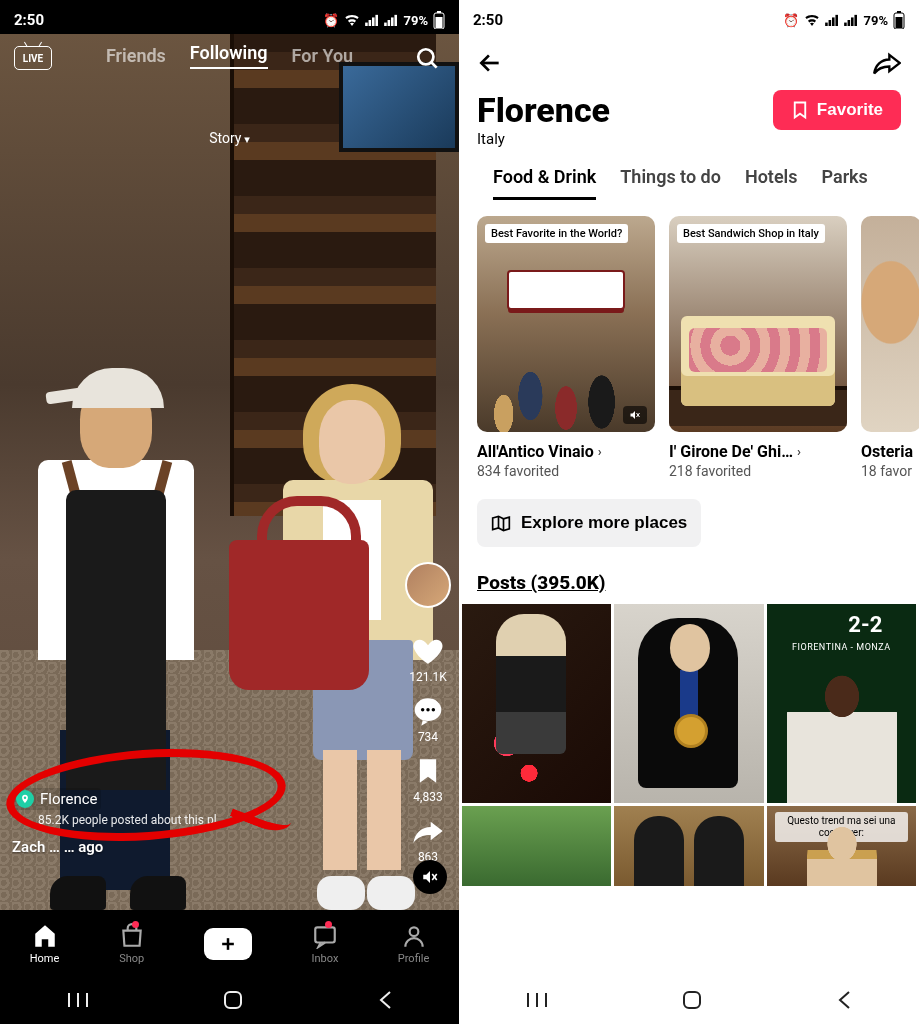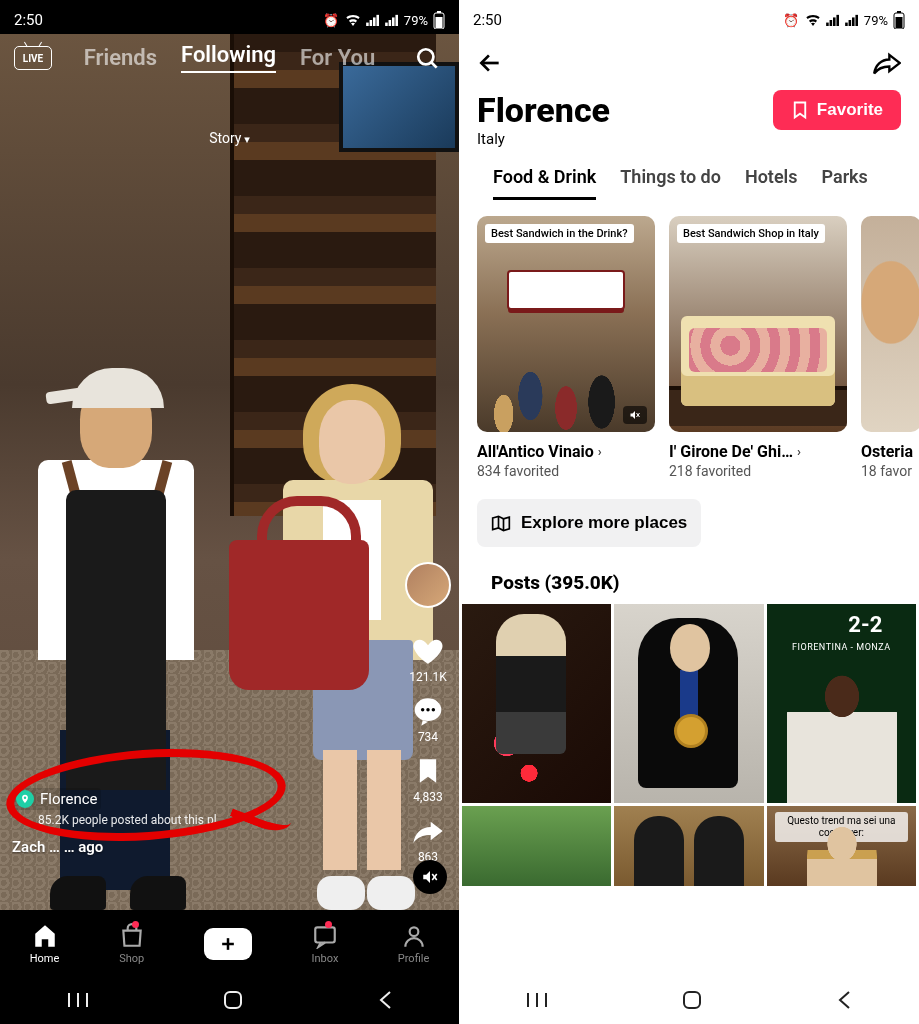--- a/index.html
+++ b/index.html
@@ -9,21 +9,21 @@
     display: flex;
     background: #ddd;
   }
   .panel { height: 1024px; position: relative; overflow: hidden; }
   .panel-left  { width: 459px; background: #000; color: #fff; }
   .panel-right { width: 460px; background: #fff; color: #000; }
 
   
   .status-bar {
     display: flex; justify-content: space-between; align-items: center;
-    padding: 20px 14px; font-size: 15px; font-weight: 400;
+    padding: 20px 14px; font-size: 15px; font-weight: 700;
     height: 38px;
   }
   .status-bar.light { color: #fff; }
   .status-bar.dark  { color: #000; }
   .status-right { display: flex; gap: 5px; align-items: center; font-size: 13px; }
   .status-right span { display: inline-flex; align-items: center; }
 
   
   .feed-bg {
     position: absolute; top: 34px; left: 0; right: 0; bottom: 114px;
@@ -121,21 +121,21 @@
     background:
       repeating-radial-gradient(circle at 30% 40%, #7a6a58 0 3px, #8a7a68 3px 6px),
       linear-gradient(180deg,#877259,#6e5a42);
     background-size: 12px 12px, 100% 100%;
   }
 
   
   .top-tabs {
     position:absolute; top:42px; left:0; right:0;
     display:flex; justify-content:center; align-items:center; gap:24px;
-    color:#fff; font-size:22px; font-weight:600;
+    color:#fff; font-size:18px; font-weight:600;
   }
   .top-tabs .dim { color:rgba(255,255,255,.6); }
   .top-tabs .active { color:#fff; border-bottom:2.5px solid #fff; padding-bottom:4px; }
   .live-badge {
     position:absolute; top:46px; left:14px; width:38px; height:24px;
     border:1.5px solid #fff; border-radius:5px;
     display:flex; align-items:center; justify-content:center;
     font-size:10px; font-weight:700;
   }
   .live-badge::before{
@@ -312,21 +312,21 @@
       radial-gradient(50px 70px at 50% 40%,#d6a878 58%,transparent 60%),
       linear-gradient(180deg,#c4b09a,#e0d4c2);
   }
 
   .explore-btn {
     margin:20px 18px 0; background:#f1f1f2; border:none; border-radius:8px;
     padding:14px; font-size:17px; font-weight:600;
     display:flex; align-items:center; justify-content:center; gap:10px;
   }
 
-  .posts-hdr { padding:24px 32px 10px; font-size:19px; font-weight:800; }
+  .posts-hdr { padding:24px 18px 10px; font-size:19px; font-weight:800;text-decoration:underline; }
 
   .posts-grid {
     display:grid; grid-template-columns:repeat(3,1fr); gap:3px;
     padding:0 3px;
   }
   .post-thumb { aspect-ratio: 3/4; position:relative; overflow:hidden; }
   .post-thumb.short { aspect-ratio: 3/1.6; }
   .pt1 { background:
     radial-gradient(18px 18px at 30% 70%,#ff3a5a 70%,transparent 72%),
     radial-gradient(14px 14px at 60% 50%,#ff7a3a 70%,transparent 72%),
@@ -673,21 +673,21 @@
   <div class="tabs-row">
     <div class="tab active">Food &amp; Drink</div>
     <div class="tab">Things to do</div>
     <div class="tab">Hotels</div>
     <div class="tab">Parks</div>
   </div>
 
   <div class="cards-row">
     <div class="place-card">
       <div class="place-thumb thumb1">
-        <div class="thumb-label">Best Sandwich in the Drink?</div>
+        <div class="thumb-label">Best Favorite in the World?</div>
         <div class="sign">All'Antico Vinaio</div>
         <div class="crowd"></div>
         <div class="thumb-mute">
           <svg width="14" height="12" viewBox="0 0 24 24" fill="#fff">
               <path d="M3 9v6h4l5 5V4L7 9H3z"></path>
               <line x1="15" y1="8" x2="21" y2="16" stroke="#fff" stroke-width="2"></line>
               <line x1="21" y1="8" x2="15" y2="16" stroke="#fff" stroke-width="2"></line>
             </svg>
         </div>
       </div>

